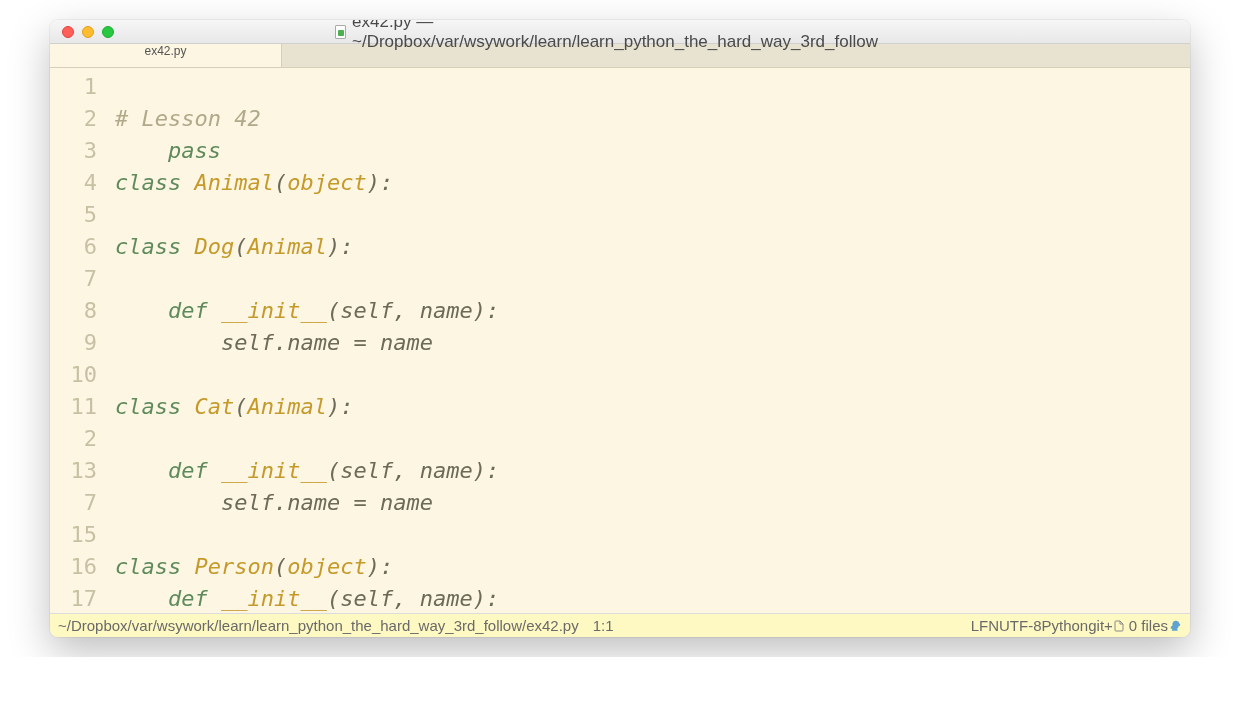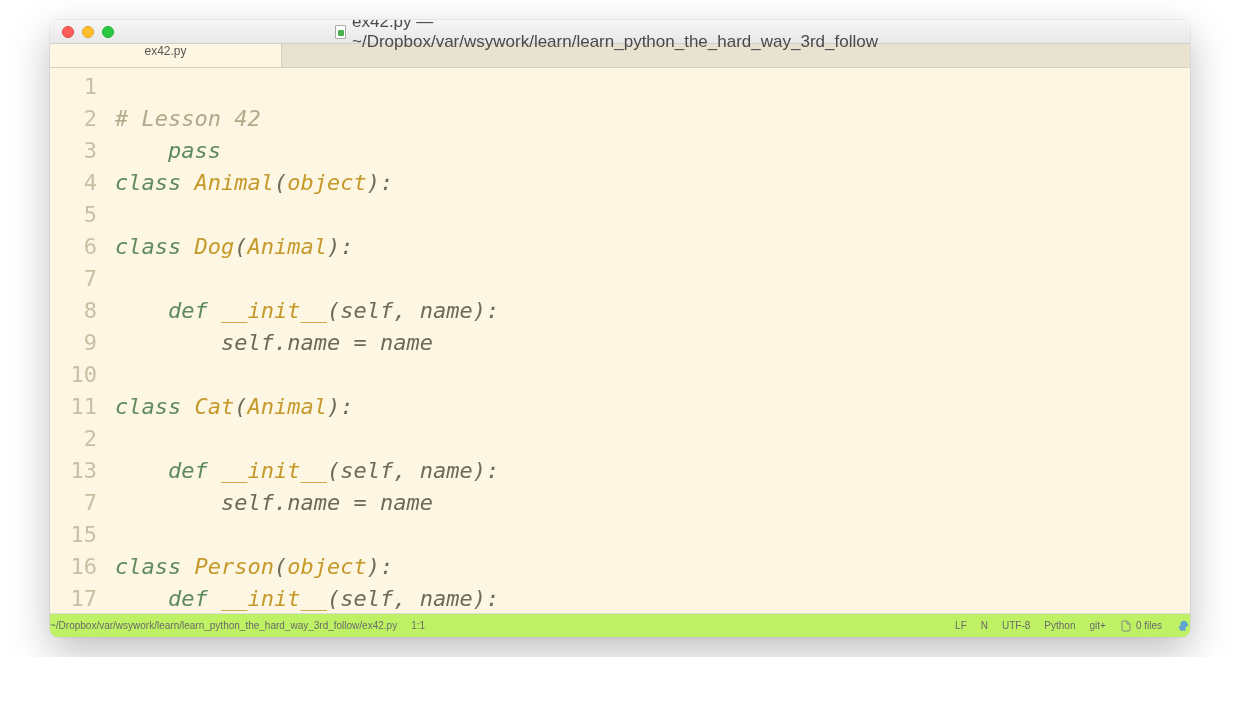--- a/index.html
+++ b/index.html
@@ -123,36 +123,36 @@
       font-weight: 500;
     }
     .comment { color: #b0a98a; }
     .keyword { color: #5f8a5c; }
     .typename { color: #c59a2b; }
     .funcname { color: #c59a2b; }
     .punct { color: #6b6b58; }
     .plain { color: #6b6b58; }
     .status-bar {
       height: 24px;
-      background: #bef264;
+      background: #fef9c3;
       border-top: 1px solid #dcdcdc;
       display: flex;
       align-items: center;
-      font-size: 10px;
+      font-size: 15px;
       color: #6a6a6a;
-      padding: 0 0;
+      padding: 0 8px;
     }
     .status-left {
       flex: 1;
       display: flex;
       gap: 14px;
     }
     .status-right {
       display: flex;
-      gap: 14px;
+      gap: 0;
       align-items: center;
     }
     .status-item { display: flex; align-items: center; gap: 4px; }
     .squirrel {
       width: 14px;
       height: 14px;
       color: #5fa3d0;
     }
   </style>
 </head>

